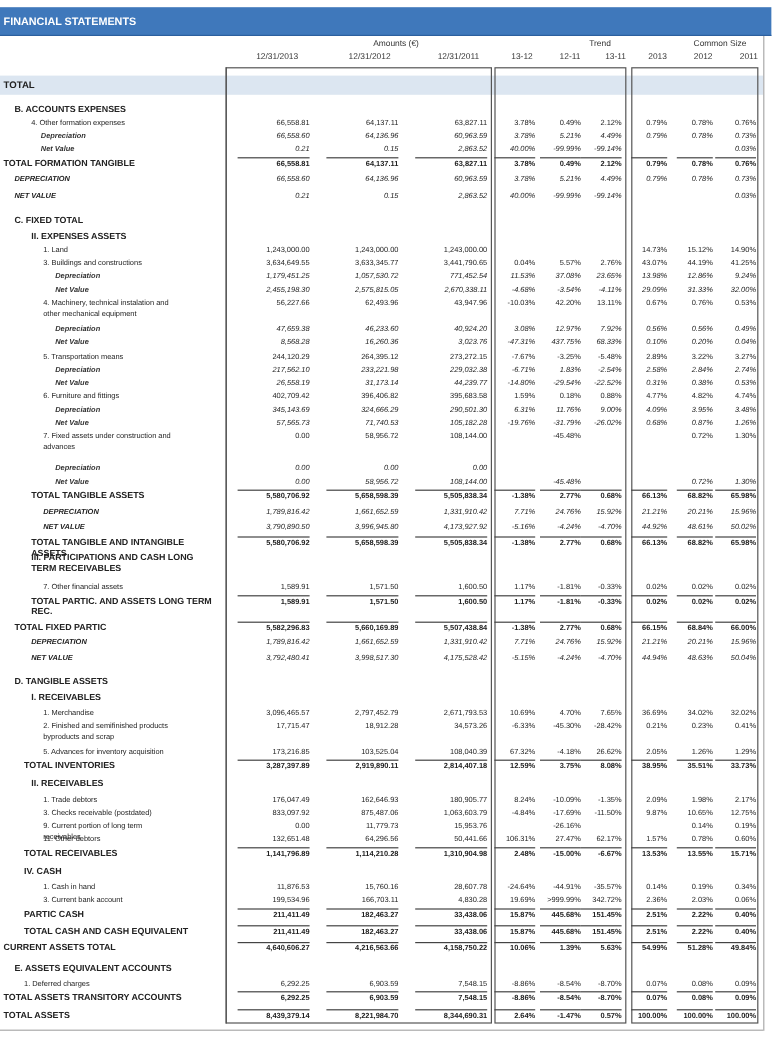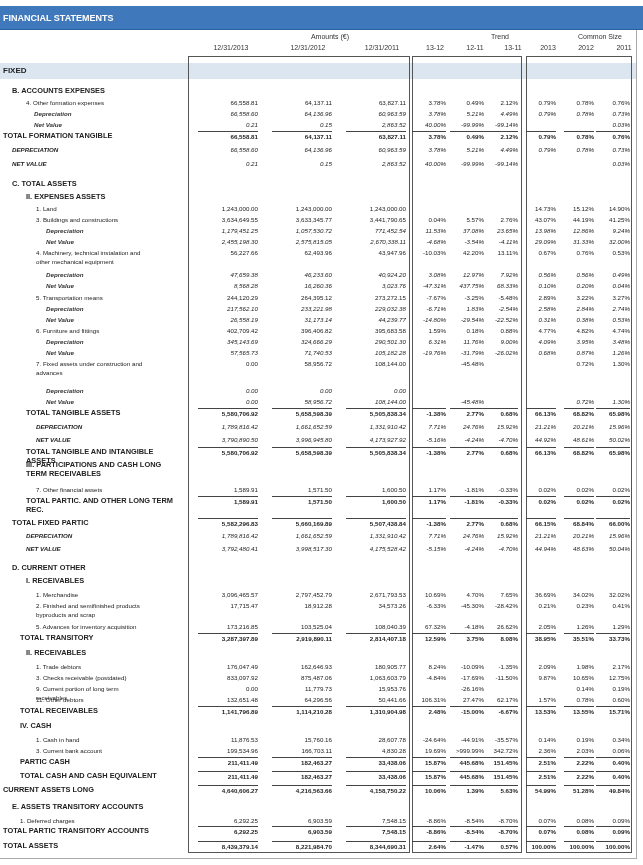--- a/index.html
+++ b/index.html
@@ -36,21 +36,21 @@
 <div class="hdr" style="left:206px;top:44px;width:50px;">12/31/2013</div>
 <div class="hdr" style="left:283px;top:44px;width:50px;">12/31/2012</div>
 <div class="hdr" style="left:357px;top:44px;width:50px;">12/31/2011</div>
 <div class="hdr" style="left:420px;top:44px;width:30px;">13-12</div>
 <div class="hdr" style="left:460px;top:44px;width:30px;">12-11</div>
 <div class="hdr" style="left:498px;top:44px;width:30px;">13-11</div>
 <div class="hdr" style="left:533px;top:44px;width:30px;">2013</div>
 <div class="hdr" style="left:571px;top:44px;width:30px;">2012</div>
 <div class="hdr" style="left:609px;top:44px;width:30px;">2011</div>
 
-<div class="assets-band">FIXED</div>
+<div class="assets-band">TOTAL</div>
 
 <div class="box" style="left:188px;top:56px;width:144px;height:797px;border-top:none;border-bottom:none;border-right:none;"></div>
 <div class="box" style="left:188px;top:56px;width:222px;height:797px;"></div>
 <div class="box" style="left:412px;top:56px;width:110px;height:797px;"></div>
 <div class="box" style="left:526px;top:56px;width:106px;height:797px;"></div>
 
 <div class="right-line"></div>
 <div class="bottom-line"></div>
 
 <div id="rows">
@@ -123,21 +123,21 @@
       <div class="v" style="left: 272px; width: 60px;">0.15</div>
       <div class="v" style="left: 346px; width: 60px;">2,863.52</div>
       <div class="v" style="left: 412px; width: 34px;">40.00%</div>
       <div class="v" style="left: 450px; width: 34px;">-99.99%</div>
       <div class="v" style="left: 484px; width: 34px;">-99.14%</div>
       <div class="v" style="left: 526px; width: 30px;"></div>
       <div class="v" style="left: 564px; width: 30px;"></div>
       <div class="v" style="left: 596px; width: 34px;">0.03%</div>
     </div>
     <div class="row sec" style="top: 179px;">
-      <div class="lbl" style="left: 12px; width: 168px;">C. TOTAL ASSETS</div>
+      <div class="lbl" style="left: 12px; width: 168px;">C. FIXED TOTAL</div>
     </div>
     <div class="row sec" style="top: 192px;">
       <div class="lbl" style="left: 26px; width: 154px;">II. EXPENSES ASSETS</div>
     </div>
     <div class="row " style="top: 204px;">
       <div class="lbl" style="left: 36px; width: 114px;">1. Land</div>
       <div class="v" style="left: 198px; width: 60px;">1,243,000.00</div>
       <div class="v" style="left: 272px; width: 60px;">1,243,000.00</div>
       <div class="v" style="left: 346px; width: 60px;">1,243,000.00</div>
       <div class="v" style="left: 412px; width: 34px;"></div>
@@ -384,21 +384,21 @@
       <div class="v" style="left: 272px; width: 60px;">1,571.50</div>
       <div class="v" style="left: 346px; width: 60px;">1,600.50</div>
       <div class="v" style="left: 412px; width: 34px;">1.17%</div>
       <div class="v" style="left: 450px; width: 34px;">-1.81%</div>
       <div class="v" style="left: 484px; width: 34px;">-0.33%</div>
       <div class="v" style="left: 526px; width: 30px;">0.02%</div>
       <div class="v" style="left: 564px; width: 30px;">0.02%</div>
       <div class="v" style="left: 596px; width: 34px;">0.02%</div>
     </div>
     <div class="row tot" style="top: 496px;">
-      <div class="lbl" style="left: 26px; width: 154px;">TOTAL PARTIC. AND OTHER LONG TERM REC.</div>
+      <div class="lbl" style="left: 26px; width: 154px;">TOTAL PARTIC. AND ASSETS LONG TERM REC.</div>
       <div class="v ul" style="left: 198px; width: 60px;">1,589.91</div>
       <div class="v ul" style="left: 272px; width: 60px;">1,571.50</div>
       <div class="v ul" style="left: 346px; width: 60px;">1,600.50</div>
       <div class="v ul" style="left: 412px; width: 34px;">1.17%</div>
       <div class="v ul" style="left: 450px; width: 34px;">-1.81%</div>
       <div class="v ul" style="left: 484px; width: 34px;">-0.33%</div>
       <div class="v ul" style="left: 526px; width: 30px;">0.02%</div>
       <div class="v ul" style="left: 564px; width: 30px;">0.02%</div>
       <div class="v ul" style="left: 596px; width: 34px;">0.02%</div>
     </div>
@@ -432,21 +432,21 @@
       <div class="v" style="left: 272px; width: 60px;">3,998,517.30</div>
       <div class="v" style="left: 346px; width: 60px;">4,175,528.42</div>
       <div class="v" style="left: 412px; width: 34px;">-5.15%</div>
       <div class="v" style="left: 450px; width: 34px;">-4.24%</div>
       <div class="v" style="left: 484px; width: 34px;">-4.70%</div>
       <div class="v" style="left: 526px; width: 30px;">44.94%</div>
       <div class="v" style="left: 564px; width: 30px;">48.63%</div>
       <div class="v" style="left: 596px; width: 34px;">50.04%</div>
     </div>
     <div class="row sec" style="top: 563px;">
-      <div class="lbl" style="left: 12px; width: 168px;">D. CURRENT OTHER</div>
+      <div class="lbl" style="left: 12px; width: 168px;">D. TANGIBLE ASSETS</div>
     </div>
     <div class="row sec" style="top: 576px;">
       <div class="lbl" style="left: 26px; width: 154px;">I. RECEIVABLES</div>
     </div>
     <div class="row " style="top: 590px;">
       <div class="lbl" style="left: 36px; width: 114px;">1. Merchandise</div>
       <div class="v" style="left: 198px; width: 60px;">3,096,465.57</div>
       <div class="v" style="left: 272px; width: 60px;">2,797,452.79</div>
       <div class="v" style="left: 346px; width: 60px;">2,671,793.53</div>
       <div class="v" style="left: 412px; width: 34px;">10.69%</div>
@@ -474,21 +474,21 @@
       <div class="v" style="left: 272px; width: 60px;">103,525.04</div>
       <div class="v" style="left: 346px; width: 60px;">108,040.39</div>
       <div class="v" style="left: 412px; width: 34px;">67.32%</div>
       <div class="v" style="left: 450px; width: 34px;">-4.18%</div>
       <div class="v" style="left: 484px; width: 34px;">26.62%</div>
       <div class="v" style="left: 526px; width: 30px;">2.05%</div>
       <div class="v" style="left: 564px; width: 30px;">1.26%</div>
       <div class="v" style="left: 596px; width: 34px;">1.29%</div>
     </div>
     <div class="row tot" style="top: 633px;">
-      <div class="lbl" style="left: 20px; width: 160px;">TOTAL TRANSITORY</div>
+      <div class="lbl" style="left: 20px; width: 160px;">TOTAL INVENTORIES</div>
       <div class="v ul" style="left: 198px; width: 60px;">3,287,397.89</div>
       <div class="v ul" style="left: 272px; width: 60px;">2,919,890.11</div>
       <div class="v ul" style="left: 346px; width: 60px;">2,814,407.18</div>
       <div class="v ul" style="left: 412px; width: 34px;">12.59%</div>
       <div class="v ul" style="left: 450px; width: 34px;">3.75%</div>
       <div class="v ul" style="left: 484px; width: 34px;">8.08%</div>
       <div class="v ul" style="left: 526px; width: 30px;">38.95%</div>
       <div class="v ul" style="left: 564px; width: 30px;">35.51%</div>
       <div class="v ul" style="left: 596px; width: 34px;">33.73%</div>
     </div>
@@ -600,48 +600,48 @@
       <div class="v ul" style="left: 272px; width: 60px;">182,463.27</div>
       <div class="v ul" style="left: 346px; width: 60px;">33,438.06</div>
       <div class="v ul" style="left: 412px; width: 34px;">15.87%</div>
       <div class="v ul" style="left: 450px; width: 34px;">445.68%</div>
       <div class="v ul" style="left: 484px; width: 34px;">151.45%</div>
       <div class="v ul" style="left: 526px; width: 30px;">2.51%</div>
       <div class="v ul" style="left: 564px; width: 30px;">2.22%</div>
       <div class="v ul" style="left: 596px; width: 34px;">0.40%</div>
     </div>
     <div class="row tot" style="top: 785px;">
-      <div class="lbl" style="left: 3px; width: 177px;">CURRENT ASSETS LONG</div>
+      <div class="lbl" style="left: 3px; width: 177px;">CURRENT ASSETS TOTAL</div>
       <div class="v ul" style="left: 198px; width: 60px;">4,640,606.27</div>
       <div class="v ul" style="left: 272px; width: 60px;">4,216,563.66</div>
       <div class="v ul" style="left: 346px; width: 60px;">4,158,750.22</div>
       <div class="v ul" style="left: 412px; width: 34px;">10.06%</div>
       <div class="v ul" style="left: 450px; width: 34px;">1.39%</div>
       <div class="v ul" style="left: 484px; width: 34px;">5.63%</div>
       <div class="v ul" style="left: 526px; width: 30px;">54.99%</div>
       <div class="v ul" style="left: 564px; width: 30px;">51.28%</div>
       <div class="v ul" style="left: 596px; width: 34px;">49.84%</div>
     </div>
     <div class="row sec" style="top: 802px;">
-      <div class="lbl" style="left: 12px; width: 168px;">E. ASSETS TRANSITORY ACCOUNTS</div>
+      <div class="lbl" style="left: 12px; width: 168px;">E. ASSETS EQUIVALENT ACCOUNTS</div>
     </div>
     <div class="row " style="top: 816px;">
       <div class="lbl" style="left: 20px; width: 130px;">1. Deferred charges</div>
       <div class="v" style="left: 198px; width: 60px;">6,292.25</div>
       <div class="v" style="left: 272px; width: 60px;">6,903.59</div>
       <div class="v" style="left: 346px; width: 60px;">7,548.15</div>
       <div class="v" style="left: 412px; width: 34px;">-8.86%</div>
       <div class="v" style="left: 450px; width: 34px;">-8.54%</div>
       <div class="v" style="left: 484px; width: 34px;">-8.70%</div>
       <div class="v" style="left: 526px; width: 30px;">0.07%</div>
       <div class="v" style="left: 564px; width: 30px;">0.08%</div>
       <div class="v" style="left: 596px; width: 34px;">0.09%</div>
     </div>
     <div class="row tot" style="top: 826px;">
-      <div class="lbl" style="left: 3px; width: 177px;">TOTAL PARTIC TRANSITORY ACCOUNTS</div>
+      <div class="lbl" style="left: 3px; width: 177px;">TOTAL ASSETS TRANSITORY ACCOUNTS</div>
       <div class="v ul" style="left: 198px; width: 60px;">6,292.25</div>
       <div class="v ul" style="left: 272px; width: 60px;">6,903.59</div>
       <div class="v ul" style="left: 346px; width: 60px;">7,548.15</div>
       <div class="v ul" style="left: 412px; width: 34px;">-8.86%</div>
       <div class="v ul" style="left: 450px; width: 34px;">-8.54%</div>
       <div class="v ul" style="left: 484px; width: 34px;">-8.70%</div>
       <div class="v ul" style="left: 526px; width: 30px;">0.07%</div>
       <div class="v ul" style="left: 564px; width: 30px;">0.08%</div>
       <div class="v ul" style="left: 596px; width: 34px;">0.09%</div>
     </div>

